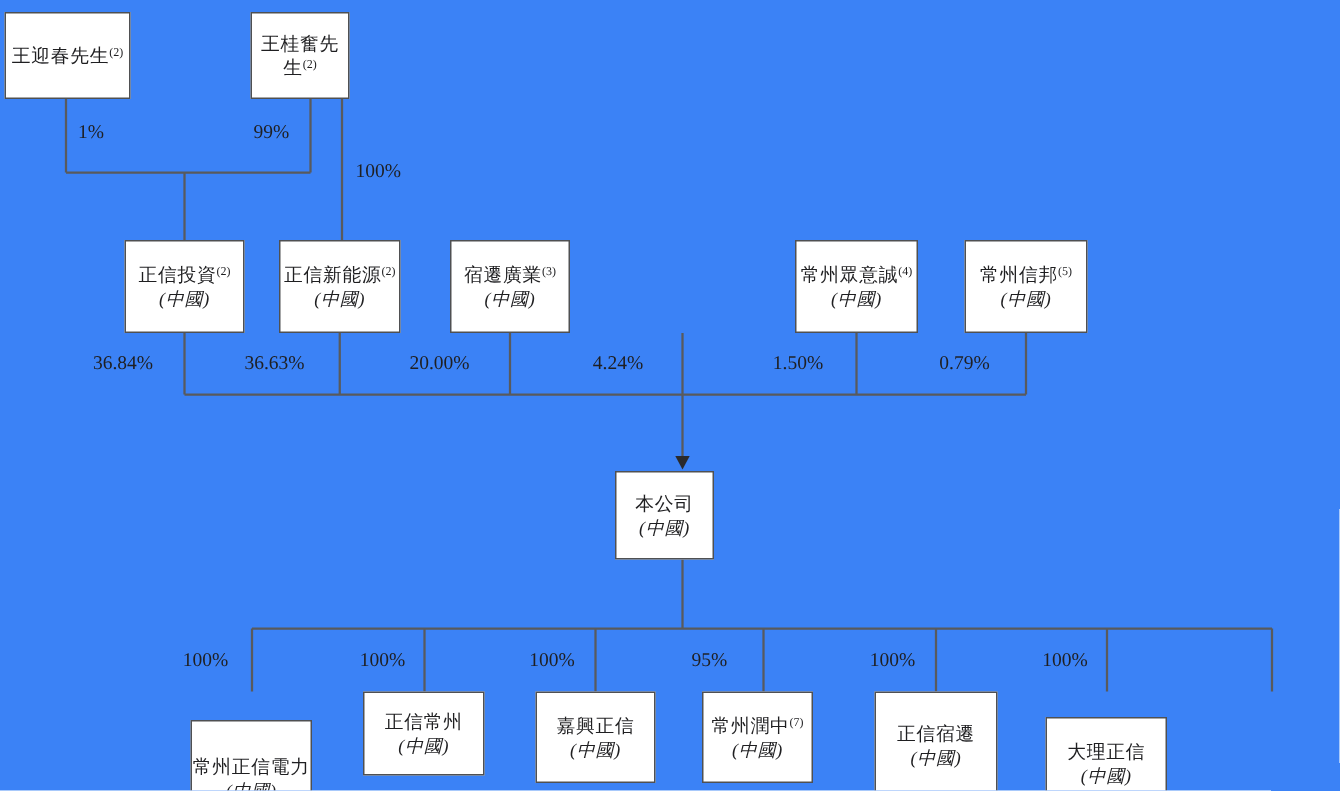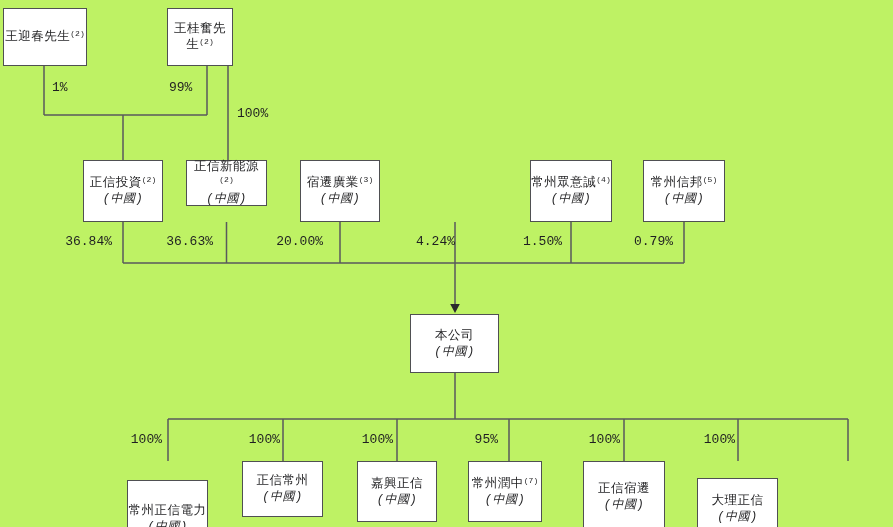--- a/index.html
+++ b/index.html
@@ -1,21 +1,21 @@
 <!DOCTYPE html>
 <html><head>
 <meta charset="utf-8">
 <style>
   html, body { margin: 0; padding: 0; background: #ffffff; }
   #stage {
     position: relative;
     width: 893px;
     height: 527px;
-    background: #bef264;
-    font-family: Liberation Mono, monospace;
+    background: #3b82f6;
+    font-family: Liberation Serif, serif;
     color: #1f1f21;
     overflow: hidden;
   }
   #connectors {
     position: absolute;
     left: 0; top: 0;
     width: 893px; height: 527px;
     pointer-events: none;
   }
   .node {
@@ -50,21 +50,21 @@
     letter-spacing: 0.5px;
     text-align: right;
   }
   .pct {
     position: absolute;
     font-size: 13px;
     line-height: 15px;
     white-space: nowrap;
     z-index: 2;
   }
-  .pct.r { text-align: right; }
+  .pct.r { text-align: center; }
 </style>
 </head>
 <body>
 
 <div id="stage">
 
   <svg id="connectors" width="893" height="527" viewBox="0 0 893 527">
     <g stroke="#595a5c" stroke-width="1.5" fill="none">
       <path d="M44 66V115 M207 66V115 M44 115H207 M123 115V160 M228 66V160"></path>
       <path d="M123 222V263 M226.5 222V263 M340 222V263 M455 222V263 M571 222V263 M684 222V263 M123 263H684 M455 263V305"></path>
@@ -81,45 +81,45 @@
   </div>
 
   <div class="pct" style="left:52px; top:80px">1%</div>
   <div class="pct" style="left:169px; top:80px">99%</div>
   <div class="pct" style="left:237px; top:106px">100%</div>
 
   <div class="node" style="left:83px; top:160px; width:80px; height:62px">
     <div class="nm"><span>正信投資</span><sup>(2)</sup></div>
     <div class="rg">(中國)</div>
   </div>
-  <div class="node" style="left:186px; top:160px; width:81px; height:46px">
+  <div class="node" style="left:186px; top:160px; width:81px; height:62px">
     <div class="nm"><span>正信新能源</span><sup>(2)</sup></div>
     <div class="rg">(中國)</div>
   </div>
   <div class="node" style="left:300px; top:160px; width:80px; height:62px">
     <div class="nm"><span>宿遷廣業</span><sup>(3)</sup></div>
     <div class="rg">(中國)</div>
   </div>
   <div class="node" style="left:530px; top:160px; width:82px; height:62px">
     <div class="nm"><span>常州眾意誠</span><sup>(4)</sup></div>
     <div class="rg">(中國)</div>
   </div>
   <div class="node" style="left:643px; top:160px; width:82px; height:62px">
     <div class="nm"><span>常州信邦</span><sup>(5)</sup></div>
     <div class="rg">(中國)</div>
   </div>
 
   <div class="pct r" style="left:52px;  top:234px; width:60px">36.84%</div>
   <div class="pct r" style="left:153px; top:234px; width:60px">36.63%</div>
   <div class="pct r" style="left:263px; top:234px; width:60px">20.00%</div>
-  <div class="pct r" style="left:395px; top:234px; width:60px">4.24%</div>
+  <div class="pct r" style="left:382px; top:234px; width:60px">4.24%</div>
   <div class="pct r" style="left:502px; top:234px; width:60px">1.50%</div>
   <div class="pct r" style="left:613px; top:234px; width:60px">0.79%</div>
 
-  <div class="node" style="left:410px; top:314px; width:89px; height:59px">
+  <div class="node" style="left:410px; top:314px; width:66px; height:59px">
     <div class="nm">本公司</div>
     <div class="rg">(中國)</div>
   </div>
 
   <div class="pct r" style="left:112px; top:432px; width:50px">100%</div>
   <div class="pct r" style="left:230px; top:432px; width:50px">100%</div>
   <div class="pct r" style="left:343px; top:432px; width:50px">100%</div>
   <div class="pct r" style="left:448px; top:432px; width:50px">95%</div>
   <div class="pct r" style="left:570px; top:432px; width:50px">100%</div>
   <div class="pct r" style="left:685px; top:432px; width:50px">100%</div>

